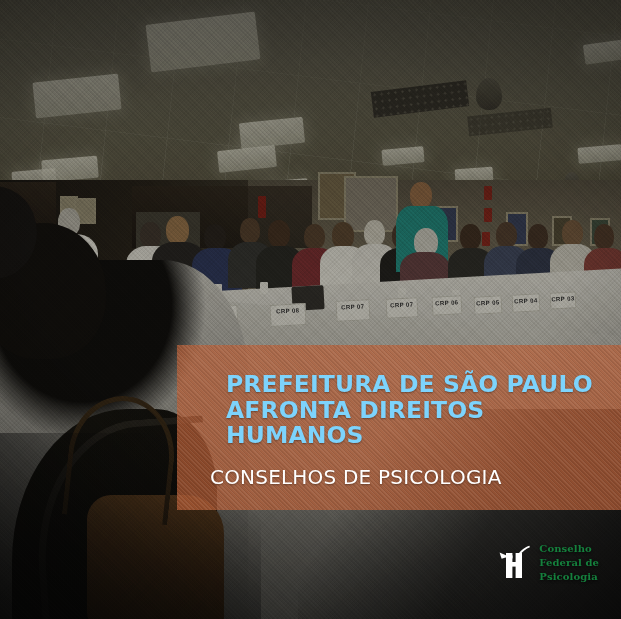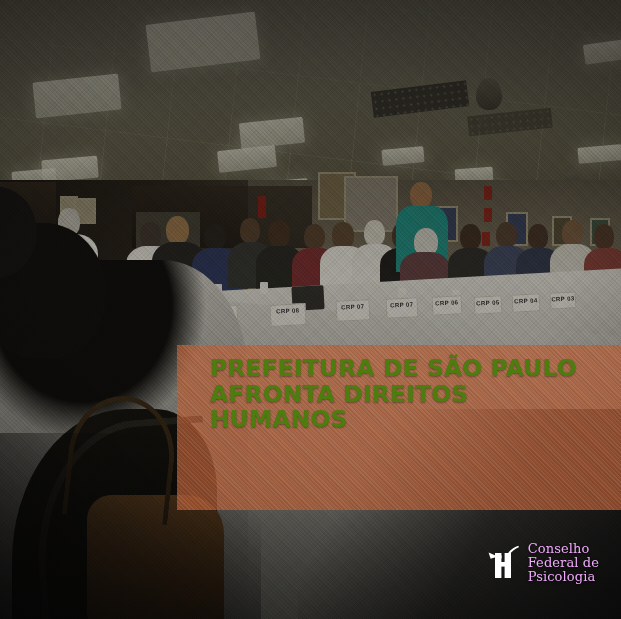--- a/index.html
+++ b/index.html
@@ -161,21 +161,21 @@
     background-image:repeating-linear-gradient(45deg,
         rgba(255,255,255,.065) 0 1px,
         rgba(0,0,0,.075) 1px 2px,
         rgba(0,0,0,0) 2px 3px);
   }
 
   .copy{
     position:absolute;left:210px;top:356px;right:8px;
   }
   .headline{
-    margin:0;color:#4d7c0f;
+    margin:16px;color:#7dd3fc;
     font-family:"DejaVu Sans", sans-serif;
     font-weight:bold;
     font-size:23.5px;
     line-height:25.5px;
     letter-spacing:.1px;
     text-transform:uppercase;
     text-shadow:0 1px 2px rgba(0,0,0,.35);
   }
   .headline span{display:block;}
   .subhead{
@@ -190,24 +190,24 @@
   }
   .subhead span{display:block;}
 
   
   .logo{
     position:absolute;right:22px;bottom:35px;
     display:flex;align-items:center;gap:9px;
   }
   .logo-mark{width:32px;height:36px;flex:0 0 auto;}
   .logo-text{
-    color:#f0abfc;
+    color:#15803d;
     font-family:"DejaVu Serif", serif;
-    font-weight:normal;
-    font-size:13px;
+    font-weight:bold;
+    font-size:10px;
     line-height:14px;
     letter-spacing:.1px;
     text-shadow:0 1px 3px rgba(0,0,0,.7);
   }
   .logo-text span{display:block;}
 </style>
 </head>
 <body>
 
 <div class="stage">
@@ -346,20 +346,21 @@
   <div class="panel">
     <div class="panel-hatch"></div>
   </div>
 
   <div class="copy">
     <h1 class="headline">
       <span>PREFEITURA DE SÃO PAULO</span>
       <span>AFRONTA DIREITOS HUMANOS</span>
     </h1>
     <p class="subhead">
+      <span>CONSELHOS DE PSICOLOGIA</span>
     </p>
   </div>
 
   <div class="logo">
     <svg class="logo-mark" viewBox="0 0 32 36" aria-hidden="true">
       <g fill="#ffffff">
         <rect x="8" y="8" width="6.4" height="25"></rect>
         <rect x="17.6" y="8" width="6.4" height="25"></rect>
         <rect x="8" y="17" width="16" height="4.6"></rect>
         <circle cx="11.2" cy="11.8" r="3.4"></circle>

